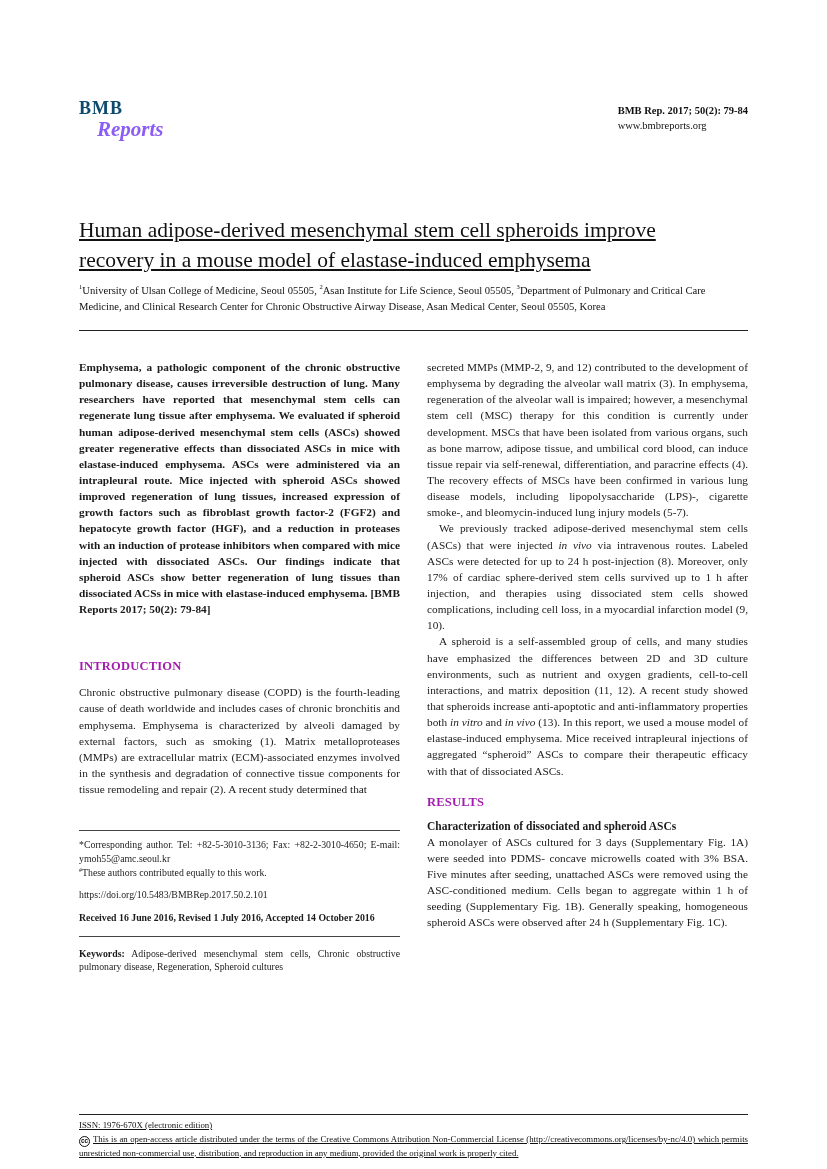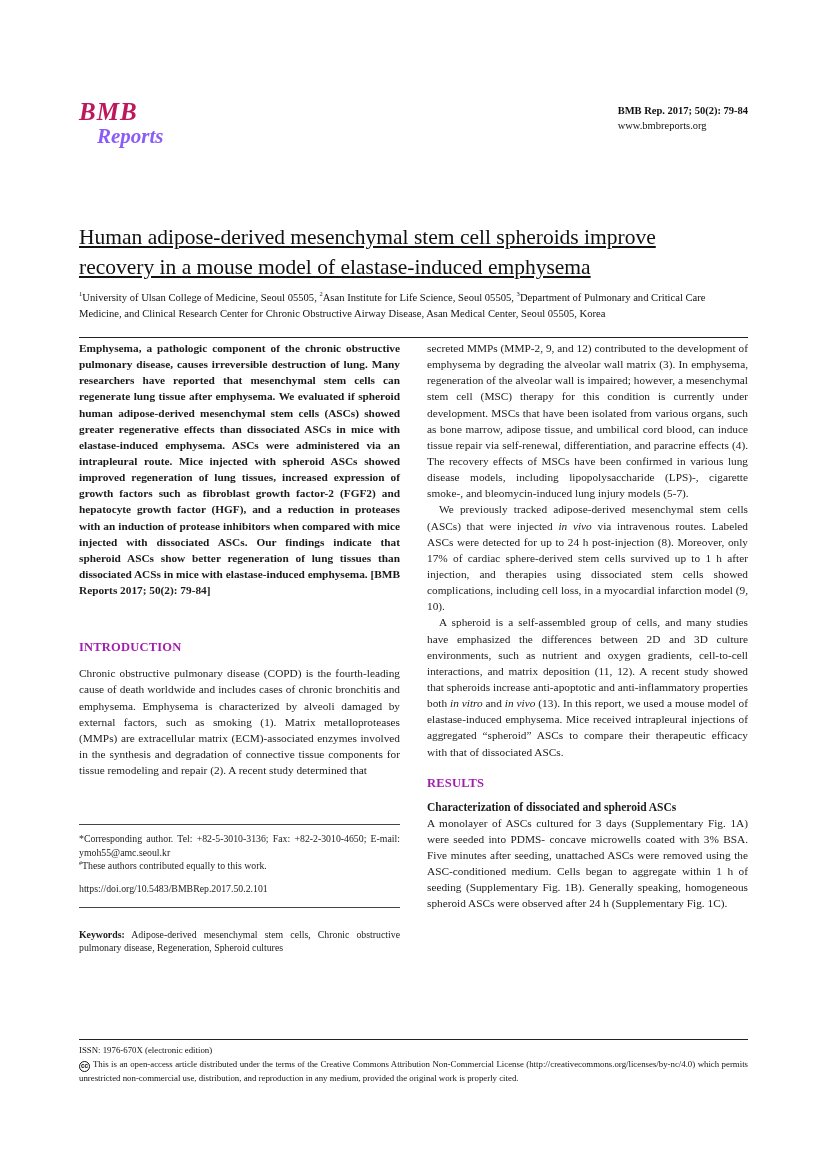--- a/index.html
+++ b/index.html
@@ -8,70 +8,71 @@
     width: 827px; height: 1169px;
     overflow: hidden;
     font-family: "Liberation Serif", serif;
     color: #1b1b1b;
     position: relative;
   }
   .page { position: absolute; inset: 0; padding: 98px 79px 0 79px; }
 
   
   .masthead { display: flex; justify-content: space-between; align-items: flex-start; }
-  .logo-bmb { font-size: 25px; font-weight: bold; letter-spacing: 1px; color: #be185d; font-style: italic; }
+  .logo-bmb { font-size: 18px; font-weight: bold; letter-spacing: 1px; color: #0c4a6e; }
   .logo-reports { font-size: 21px; font-weight: bold; font-style: italic; margin-left: 18px; margin-top: -2px; color: #8b5cf6; }
   .head-right { text-align: left; font-size: 10.5px; line-height: 1.45; padding-top: 5px; color: #111; }
   .head-right .citation { font-weight: bold; }
 
   
   .title {
     margin-top: 74px;
     max-width: 640px;
     font-size: 21.5px;
     font-weight: normal;
     line-height: 1.38;
     color: #111;
     text-decoration: underline;
   }
   .authors { margin-top: 11px; font-size: 12.5px; font-style: italic; color: #111; }
   .affiliations { margin-top: 8px; font-size: 10.6px; line-height: 1.45; max-width: 655px; color: #111; }
   sup { font-size: 0.62em; vertical-align: super; line-height: 0; }
   .title-rule { border: 0; border-top: 1.5px solid #222; margin-top: 16px; }
 
   
-  .columns { display: flex; gap: 27px; margin-top: 2px; min-height: 615px; align-items: stretch; }
+  .columns { display: flex; gap: 27px; margin-top: 28px; min-height: 615px; align-items: stretch; }
   .col { width: 321px; }
   .col-left { display: flex; flex-direction: column; }
   .abstract {
     font-weight: bold; font-size: 11.3px; line-height: 1.43;
     text-align: justify;
   }
   .section-heading { font-size: 12.5px; font-weight: bold; letter-spacing: 0.2px; color: #a21caf; }
   .intro-heading { margin-top: 42px; }
   .results-heading { margin-top: 16px; }
   .subheading { font-size: 11.5px; font-weight: bold; margin-top: 10px; }
   .body-para { font-size: 11.3px; line-height: 1.43; text-align: justify; margin-top: 10px; }
   .col-right .body-para:first-child { margin-top: 0; }
   .body-para.indent { margin-top: 0; text-indent: 12px; }
   .results-para { margin-top: 2px; }
 
   
   .footnote-block { margin-top: auto; border-top: 0.8px solid #444; padding-top: 7px; }
   .footnote { font-size: 9.8px; line-height: 1.4; text-align: justify; }
   .footnote.doi { margin-top: 9px; }
   .footnote.dates { margin-top: 9px; font-weight: bold; }
-  .footnote.keywords { margin-top: 11px; border-top: 0.8px solid #444; padding-top: 20px; }
+  .footnote.keywords { margin-top: 11px; border-top: 0.8px solid #444; padding-top: 10px; }
   .kw-label { font-weight: bold; }
 
   
   .page-footer {
-    position: absolute; left: 79px; right: 79px; top: 1039px;
+    position: absolute; left: 79px; right: 79px; top: 1114px;
     border-top: 1px solid #222; padding-top: 5px;
     color: #111;
+    text-decoration: underline;
   }
   .issn { font-size: 8.8px; line-height: 1.35; }
   .copyright { font-size: 8.8px; line-height: 1.35; margin-top: 1px; }
   .license { font-size: 8.8px; line-height: 1.38; margin-top: 1px; text-align: justify; }
   .cc-icon {
     display: inline-flex; align-items: center; justify-content: center;
     width: 11px; height: 11px; border: 1px solid #111; border-radius: 50%;
     font-size: 6.5px; font-weight: bold; line-height: 1;
     margin-right: 3px; vertical-align: -1px;
     font-family: "Liberation Sans", sans-serif;
@@ -101,20 +102,21 @@
 
     <div class="col col-left">
       <p class="abstract">Emphysema, a pathologic component of the chronic obstructive pulmonary disease, causes irreversible destruction of lung. Many researchers have reported that mesenchymal stem cells can regenerate lung tissue after emphysema. We evaluated if spheroid human adipose-derived mesenchymal stem cells (ASCs) showed greater regenerative effects than dissociated ASCs in mice with elastase-induced emphysema. ASCs were administered via an intrapleural route. Mice injected with spheroid ASCs showed improved regeneration of lung tissues, increased expression of growth factors such as fibroblast growth factor-2 (FGF2) and hepatocyte growth factor (HGF), and a reduction in proteases with an induction of protease inhibitors when compared with mice injected with dissociated ASCs. Our findings indicate that spheroid ASCs show better regeneration of lung tissues than dissociated ACSs in mice with elastase-induced emphysema. [BMB Reports 2017; 50(2): 79-84]</p>
       <h2 class="section-heading intro-heading">INTRODUCTION</h2>
       <p class="body-para">Chronic obstructive pulmonary disease (COPD) is the fourth-leading cause of death worldwide and includes cases of chronic bronchitis and emphysema. Emphysema is characterized by alveoli damaged by external factors, such as smoking (1). Matrix metalloproteases (MMPs) are extracellular matrix (ECM)-associated enzymes involved in the synthesis and degradation of connective tissue components for tissue remodeling and repair (2). A recent study determined that</p>
 
       <div class="footnote-block">
         <p class="footnote">*Corresponding author. Tel: +82-5-3010-3136; Fax: +82-2-3010-4650; E-mail: ymoh55@amc.seoul.kr</p>
         <p class="footnote"><sup>#</sup>These authors contributed equally to this work.</p>
         <p class="footnote doi">https://doi.org/10.5483/BMBRep.2017.50.2.101</p>
+        <p class="footnote dates">Received 16 June 2016, Revised 1 July 2016, Accepted 14 October 2016</p>
         <p class="footnote keywords"><span class="kw-label">Keywords:</span> <span>Adipose-derived mesenchymal stem cells, Chronic obstructive pulmonary disease, Regeneration, Spheroid cultures</span></p>
       </div>
     </div>
 
     <div class="col col-right">
       <p class="body-para">secreted MMPs (MMP-2, 9, and 12) contributed to the development of emphysema by degrading the alveolar wall matrix (3). In emphysema, regeneration of the alveolar wall is impaired; however, a mesenchymal stem cell (MSC) therapy for this condition is currently under development. MSCs that have been isolated from various organs, such as bone marrow, adipose tissue, and umbilical cord blood, can induce tissue repair via self-renewal, differentiation, and paracrine effects (4). The recovery effects of MSCs have been confirmed in various lung disease models, including lipopolysaccharide (LPS)-, cigarette smoke-, and bleomycin-induced lung injury models (5-7).</p>
       <p class="body-para indent">We previously tracked adipose-derived mesenchymal stem cells (ASCs) that were injected <i>in vivo</i> via intravenous routes. Labeled ASCs were detected for up to 24 h post-injection (8). Moreover, only 17% of cardiac sphere-derived stem cells survived up to 1 h after injection, and therapies using dissociated stem cells showed complications, including cell loss, in a myocardial infarction model (9, 10).</p>
       <p class="body-para indent">A spheroid is a self-assembled group of cells, and many studies have emphasized the differences between 2D and 3D culture environments, such as nutrient and oxygen gradients, cell-to-cell interactions, and matrix deposition (11, 12). A recent study showed that spheroids increase anti-apoptotic and anti-inflammatory properties both <i>in vitro</i> and <i>in vivo</i> (13). In this report, we used a mouse model of elastase-induced emphysema. Mice received intrapleural injections of aggregated “spheroid” ASCs to compare their therapeutic efficacy with that of dissociated ASCs.</p>
       <h2 class="section-heading results-heading">RESULTS</h2>
       <h3 class="subheading">Characterization of dissociated and spheroid ASCs</h3>

